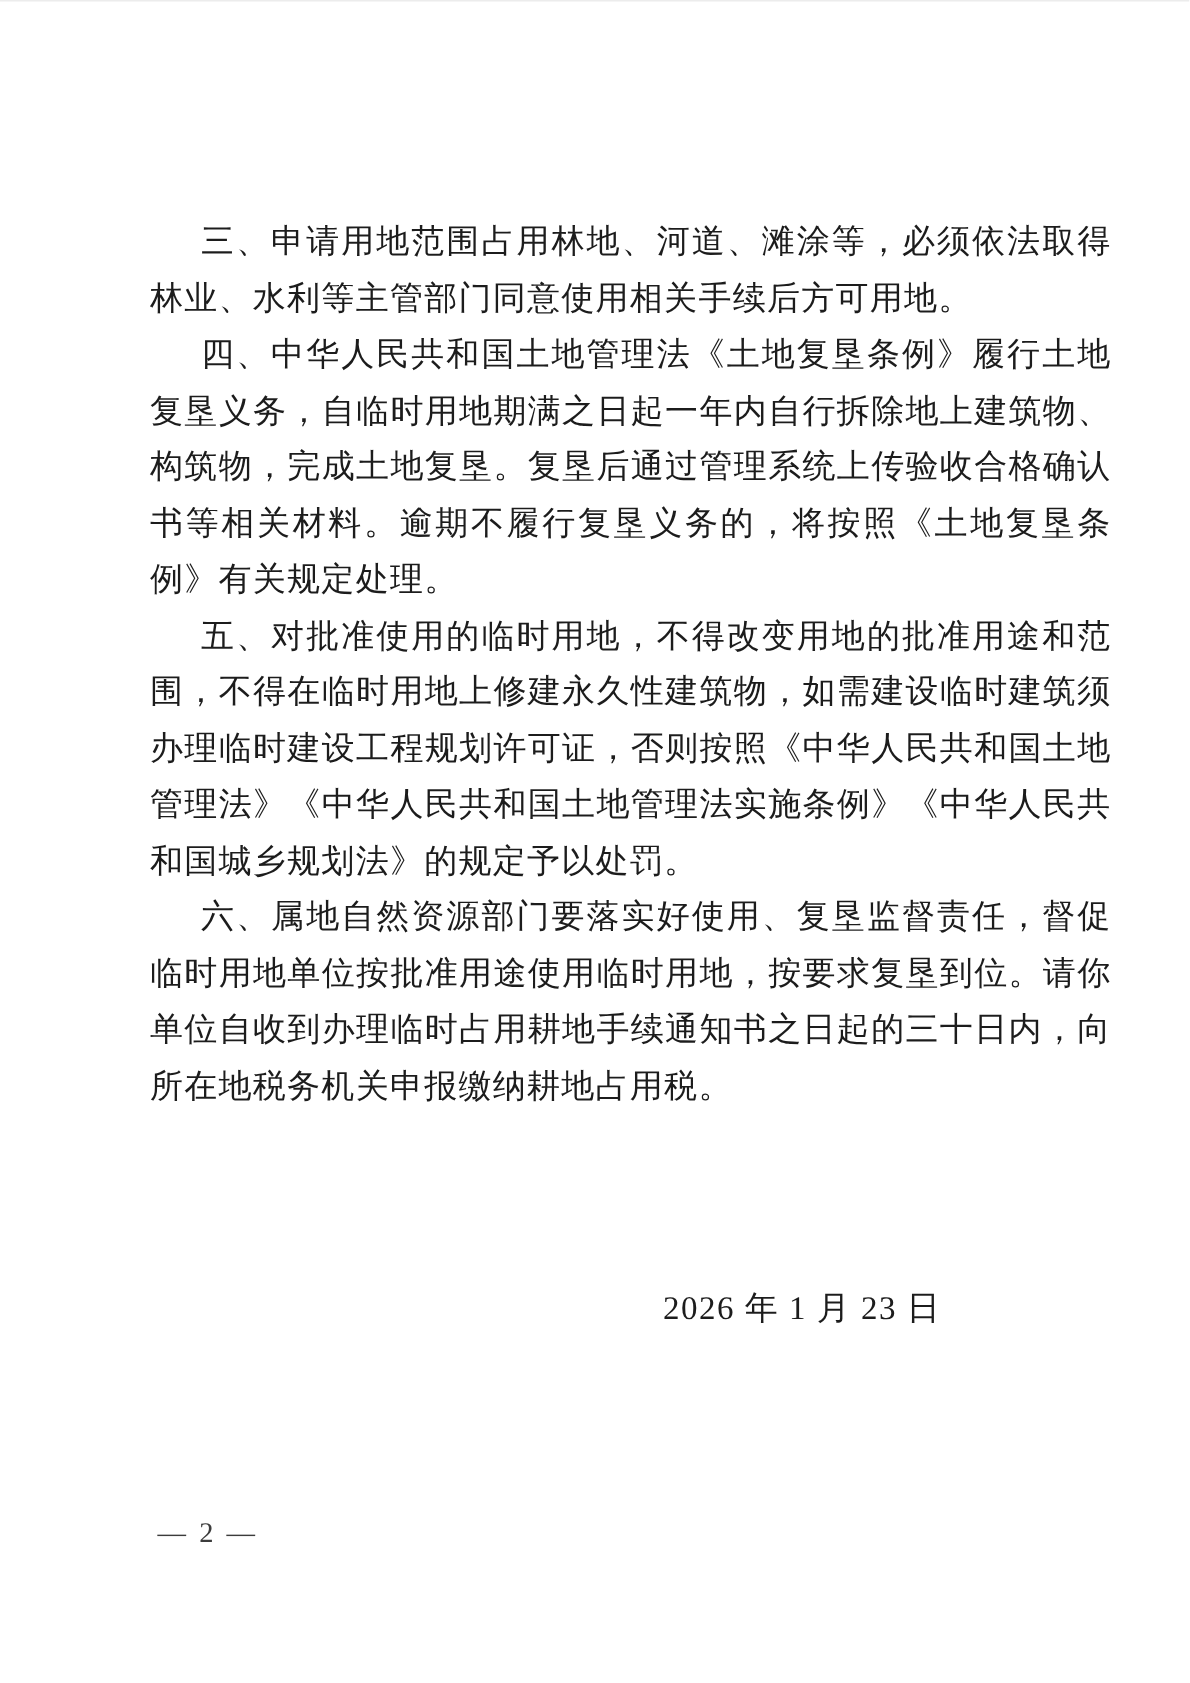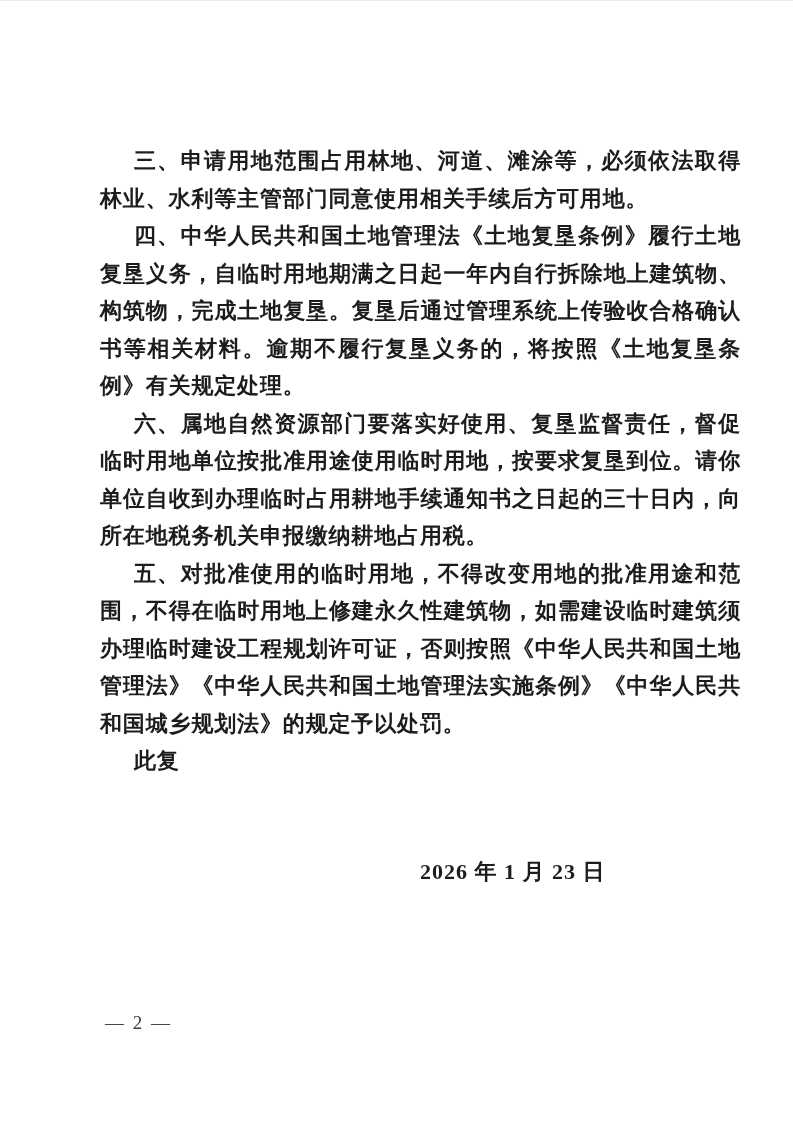--- a/index.html
+++ b/index.html
@@ -25,33 +25,31 @@
     font-size: 22px;
     line-height: 37.5px;
     letter-spacing: 0.85px;
     text-align: justify;
     text-align-last: left;
   }
   .body-text p {
     margin: 0;
     padding: 0;
     text-indent: 34px;
-    font-weight: bold;
   }
   .closing {
     text-indent: 34px;
   }
   .doc-date {
     position: absolute;
-    left: 420px;
+    left: 442px;
     top: 856px;
     font-size: 22px;
     letter-spacing: 1px;
     white-space: nowrap;
-    font-weight: bold;
   }
   .cc-line {
     position: absolute;
     left: 127px;
     top: 931px;
     font-size: 19.5px;
     letter-spacing: 0.4px;
     white-space: nowrap;
   }
   .page-number {
@@ -65,23 +63,22 @@
   }
 </style>
 </head>
 <body>
 
 <div class="page">
 
   <div class="body-text">
     <p>三、申请用地范围占用林地、河道、滩涂等，必须依法取得林业、水利等主管部门同意使用相关手续后方可用地。</p>
     <p>四、中华人民共和国土地管理法《土地复垦条例》履行土地复垦义务，自临时用地期满之日起一年内自行拆除地上建筑物、构筑物，完成土地复垦。复垦后通过管理系统上传验收合格确认书等相关材料。逾期不履行复垦义务的，将按照《土地复垦条例》有关规定处理。</p>
+    <p>五、对批准使用的临时用地，不得改变用地的批准用途和范围，不得在临时用地上修建永久性建筑物，如需建设临时建筑须办理临时建设工程规划许可证，否则按照《中华人民共和国土地管理法》《中华人民共和国土地管理法实施条例》《中华人民共和国城乡规划法》的规定予以处罚。</p>
     <p>六、属地自然资源部门要落实好使用、复垦监督责任，督促临时用地单位按批准用途使用临时用地，按要求复垦到位。请你单位自收到办理临时占用耕地手续通知书之日起的三十日内，向所在地税务机关申报缴纳耕地占用税。</p>
-    <p>五、对批准使用的临时用地，不得改变用地的批准用途和范围，不得在临时用地上修建永久性建筑物，如需建设临时建筑须办理临时建设工程规划许可证，否则按照《中华人民共和国土地管理法》《中华人民共和国土地管理法实施条例》《中华人民共和国城乡规划法》的规定予以处罚。</p>
-    <p class="closing">此复</p>
   </div>
 
   <div class="doc-date">2026 年 1 月 23 日</div>
 
 
   <div class="page-number">— 2 —</div>
 
 </div>
 
 </body></html>

